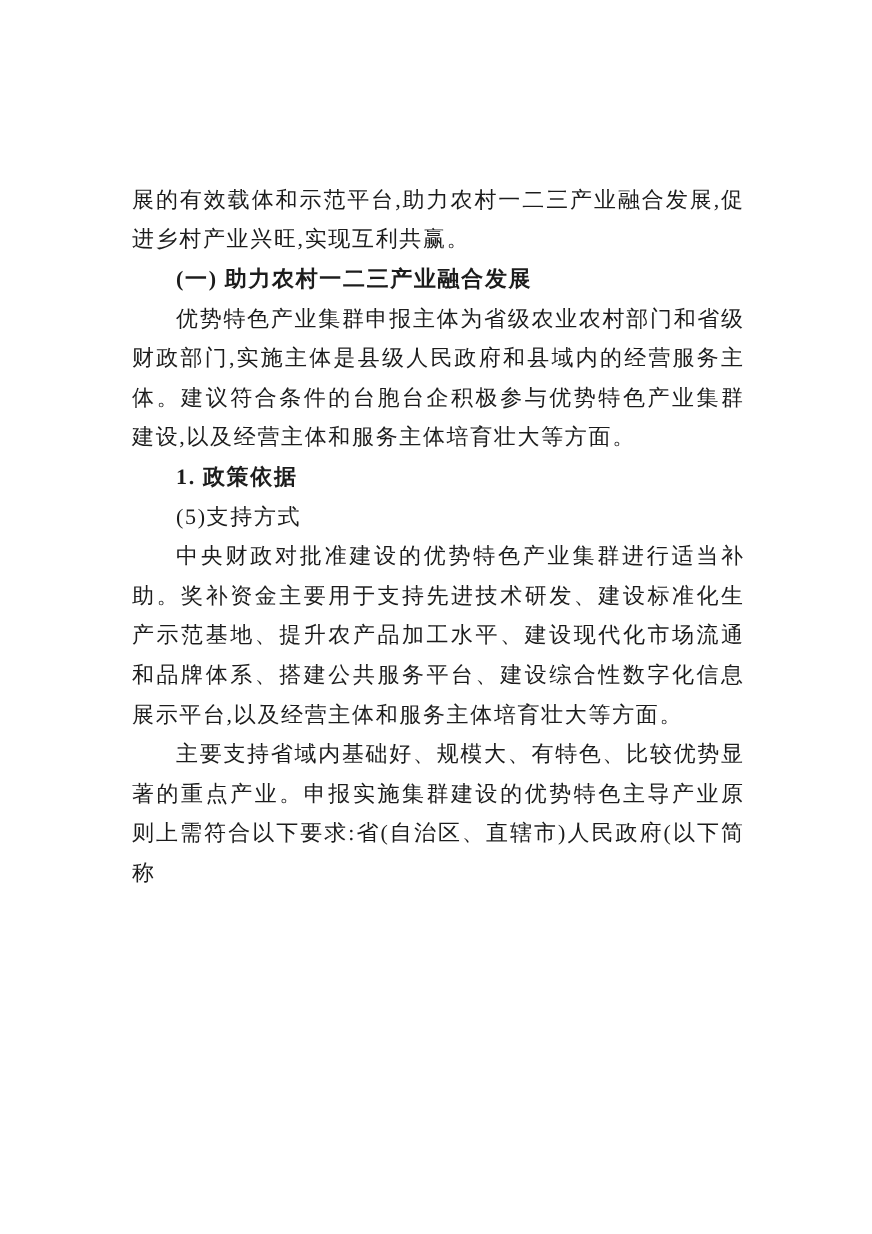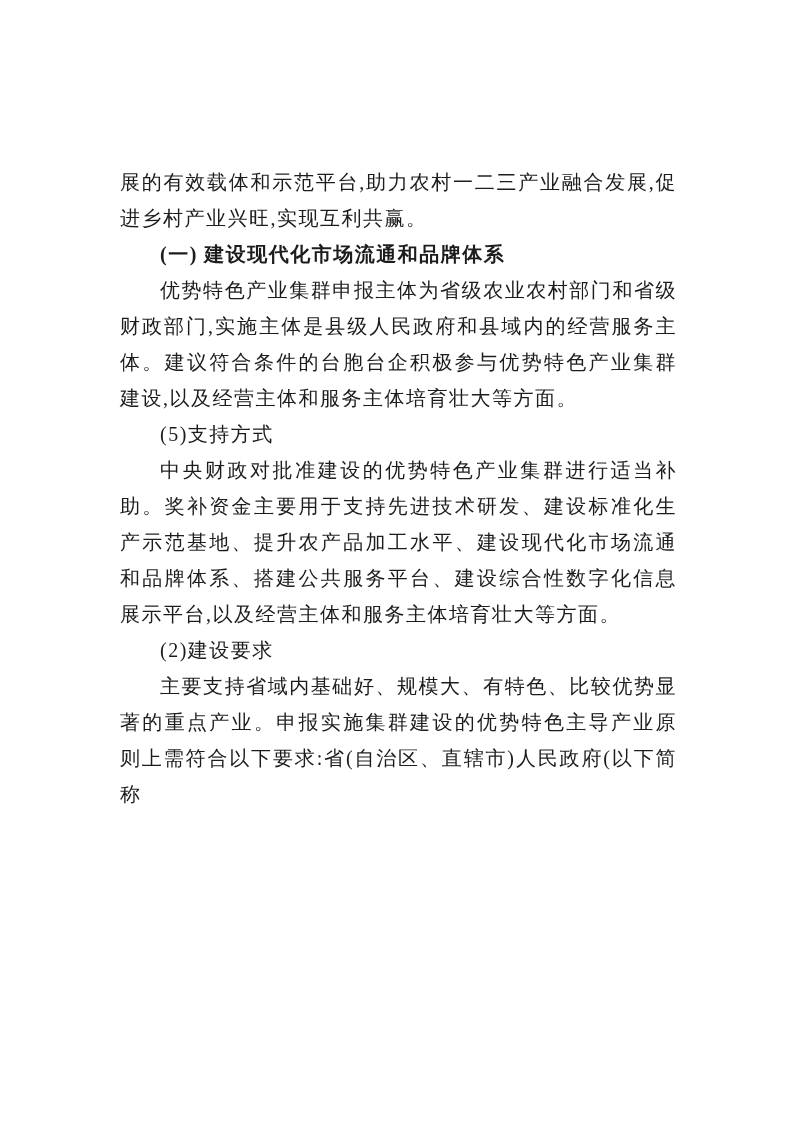--- a/index.html
+++ b/index.html
@@ -49,21 +49,21 @@
     color: #1c1c1c;
     white-space: nowrap;
   }
 </style>
 </head>
 <body>
 
 <div class="page">
   <div class="content">
     <p class="block no-indent">展的有效载体和示范平台,助力农村一二三产业融合发展,促进乡村产业兴旺,实现互利共赢。</p>
-    <p class="block bold">(一) 建设现代化市场流通和品牌体系</p>
+    <p class="block bold">(一) 助力农村一二三产业融合发展</p>
     <p class="block">优势特色产业集群申报主体为省级农业农村部门和省级财政部门,实施主体是县级人民政府和县域内的经营服务主体。建议符合条件的台胞台企积极参与优势特色产业集群建设,以及经营主体和服务主体培育壮大等方面。</p>
+    <p class="block bold">1. 政策依据</p>
     <p class="block">(5)支持方式</p>
     <p class="block">中央财政对批准建设的优势特色产业集群进行适当补助。奖补资金主要用于支持先进技术研发、建设标准化生产示范基地、提升农产品加工水平、建设现代化市场流通和品牌体系、搭建公共服务平台、建设综合性数字化信息展示平台,以及经营主体和服务主体培育壮大等方面。</p>
-    <p class="block">(2)建设要求</p>
     <p class="block">主要支持省域内基础好、规模大、有特色、比较优势显著的重点产业。申报实施集群建设的优势特色主导产业原则上需符合以下要求:省(自治区、直辖市)人民政府(以下简称</p>
   </div>
   <div class="page-number">— 27 —</div>
 </div>
 
 </body></html>

